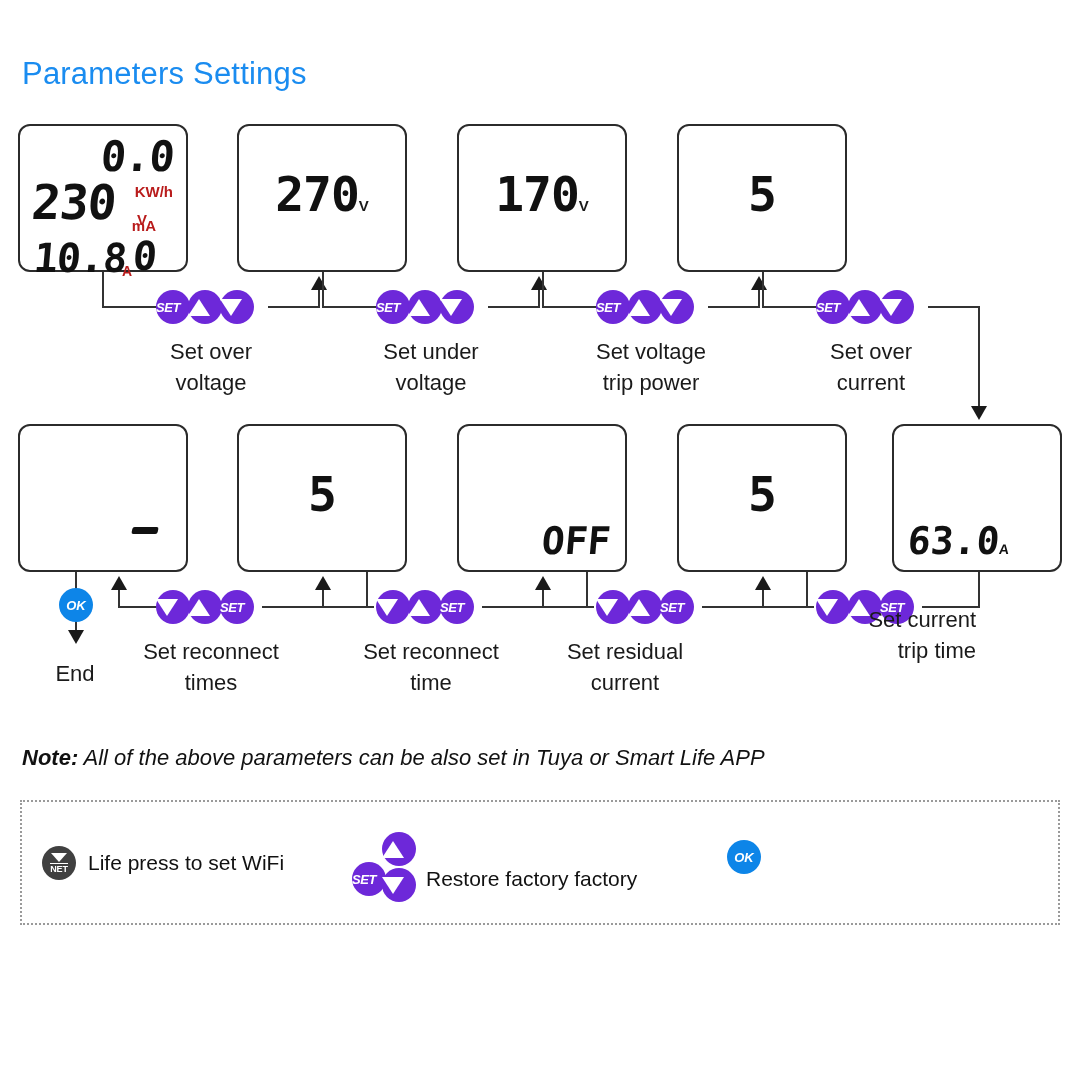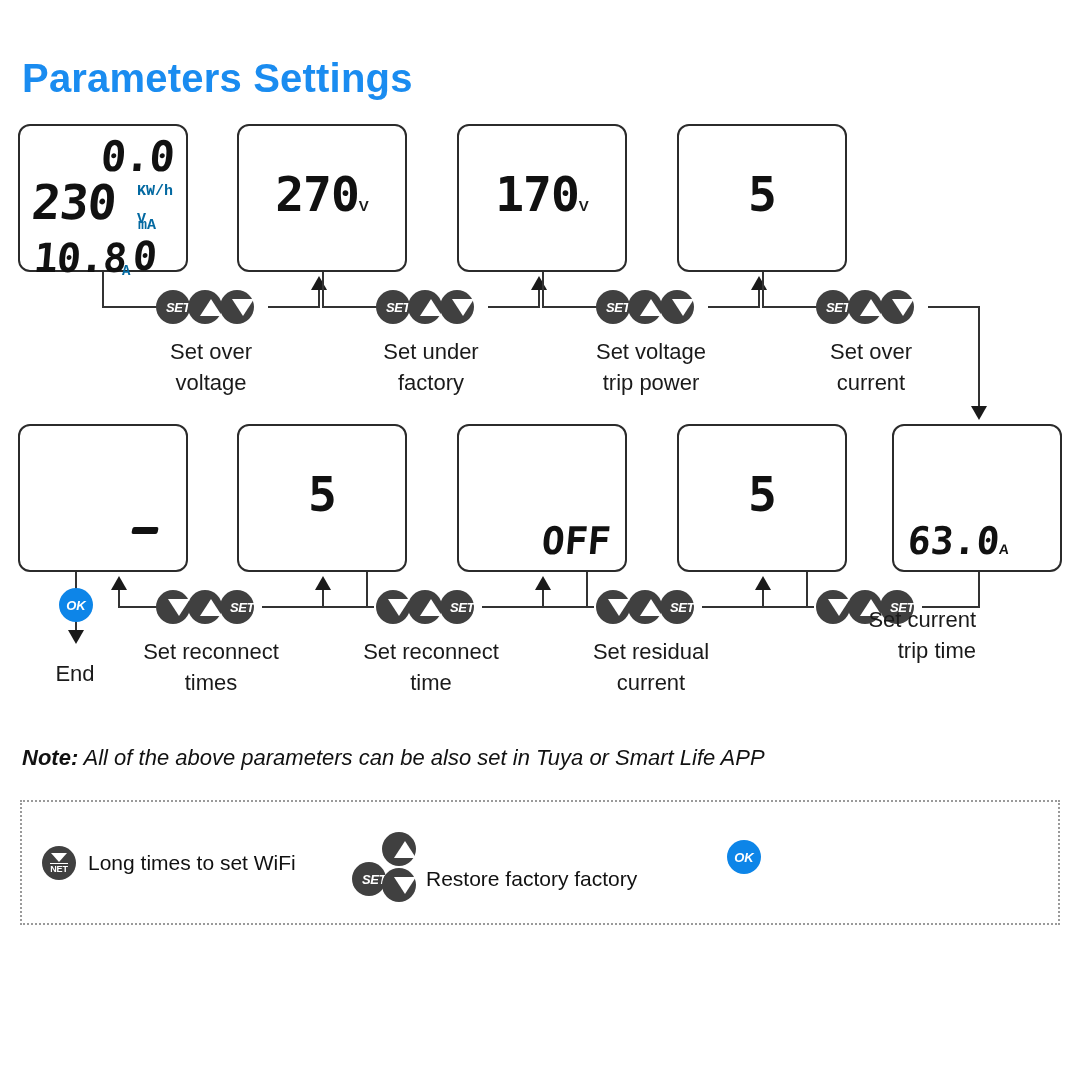--- a/index.html
+++ b/index.html
@@ -9,21 +9,21 @@
     font-family:"Liberation Sans", sans-serif;
     color:#1a1a1a;
     position:relative;
     overflow:hidden;
   }
   .page{position:absolute;inset:0;}
 
   
   .title{
     position:absolute;left:22px;top:56px;
-    font-size:40px;font-weight:bold;
+    font-size:31px;font-weight:normal;
     color:#1a8cf0;
     letter-spacing:.2px;
     white-space:nowrap;
   }
 
   
   .lcd{
     position:absolute;
     background:#ffffff;
     border:2.5px solid #2b2b2b;
@@ -35,23 +35,23 @@
     font-family:"DejaVu Sans Mono", monospace;
     font-weight:bold;
     color:#111111;
     letter-spacing:-1px;
     line-height:1;
     white-space:nowrap;
     transform:skewX(-5deg);
   }
   .lcd .unit{
     position:absolute;
-    font-family:Liberation Mono, monospace;
+    font-family:Liberation Sans, sans-serif;
     font-weight:bold;
-    color:#0369a1;
+    color:#b91c1c;
     line-height:1;
     white-space:nowrap;
   }
 
   
   .p1-kwh{right:12px;top:10px;font-size:42px;}
   .p1-kwhu{right:13px;top:58px;font-size:15px;}
   .p1-v{left:12px;top:52px;font-size:48px;}
   .p1-vu{left:117px;top:86px;font-size:15px;}
   .p1-ma-lbl{right:30px;top:92px;font-size:15px;}
@@ -73,22 +73,22 @@
   .dash{
     position:absolute;right:28px;bottom:36px;
     width:26px;height:7px;background:#111;border-radius:2px;
     transform:skewX(-12deg);
   }
 
   
   .btn-row{position:absolute;display:flex;align-items:center;gap:0px;}
   .btn{
     width:34px;height:34px;border-radius:50%;
-    background:#404040;
-    display:flex;align-items:center;justify-content:flex-end;
+    background:#6d28d9;
+    display:flex;align-items:center;justify-content:flex-start;
     box-sizing:border-box;
     flex:0 0 auto;
     margin-right:-2px;
     position:relative;
   }
   .btn span.lbl{
     color:#ffffff;font-size:13px;font-weight:bold;
     font-family:"Liberation Sans",sans-serif;
     font-style:italic;letter-spacing:-.4px;
   }
@@ -231,21 +231,21 @@
         <span class="lbl">SET</span>
       </div>
     <div class="btn">
         <span class="tri-up"></span>
       </div>
     <div class="btn">
         <span class="tri-dn"></span>
       </div>
   </div>
   <div class="cap" style="left:326px;top:336px;width:210px;">Set under
-factory</div>
+voltage</div>
 
   <div class="btn-row" style="left:596px;top:290px;">
     <div class="btn">
         <span class="lbl">SET</span>
       </div>
     <div class="btn">
         <span class="tri-up"></span>
       </div>
     <div class="btn">
         <span class="tri-dn"></span>
@@ -358,21 +358,21 @@
     <div class="btn">
         <span class="tri-dn"></span>
       </div>
     <div class="btn">
         <span class="tri-up"></span>
       </div>
     <div class="btn">
         <span class="lbl">SET</span>
       </div>
   </div>
-  <div class="cap" style="left:546px;top:636px;width:210px;">Set residual
+  <div class="cap" style="left:520px;top:636px;width:210px;">Set residual
 current</div>
 
   <div class="btn-row" style="left:816px;top:590px;">
     <div class="btn">
         <span class="tri-dn"></span>
       </div>
     <div class="btn">
         <span class="tri-up"></span>
       </div>
     <div class="btn">
@@ -386,21 +386,21 @@
     <b>Note:</b><span> All of the above parameters can be also set in Tuya or Smart Life APP</span>
   </div>
 
   <div class="legend">
 
     <div class="leg-item" style="left:20px;top:44px;">
       <div class="net-btn">
         <span class="nt"></span>
         <span class="nl">NET</span>
       </div>
-      <div class="leg-txt">Long times to set WiFi</div>
+      <div class="leg-txt">Life press to set WiFi</div>
     </div>
 
     <div class="leg-item" style="left:330px;top:30px;align-items:center;">
       <div class="btn" style="margin-right:0;margin-top:24px;">
         <span class="lbl">SET</span>
       </div>
       <div class="stack">
         <div class="btn">
             <span class="tri-up"></span>
           </div>

